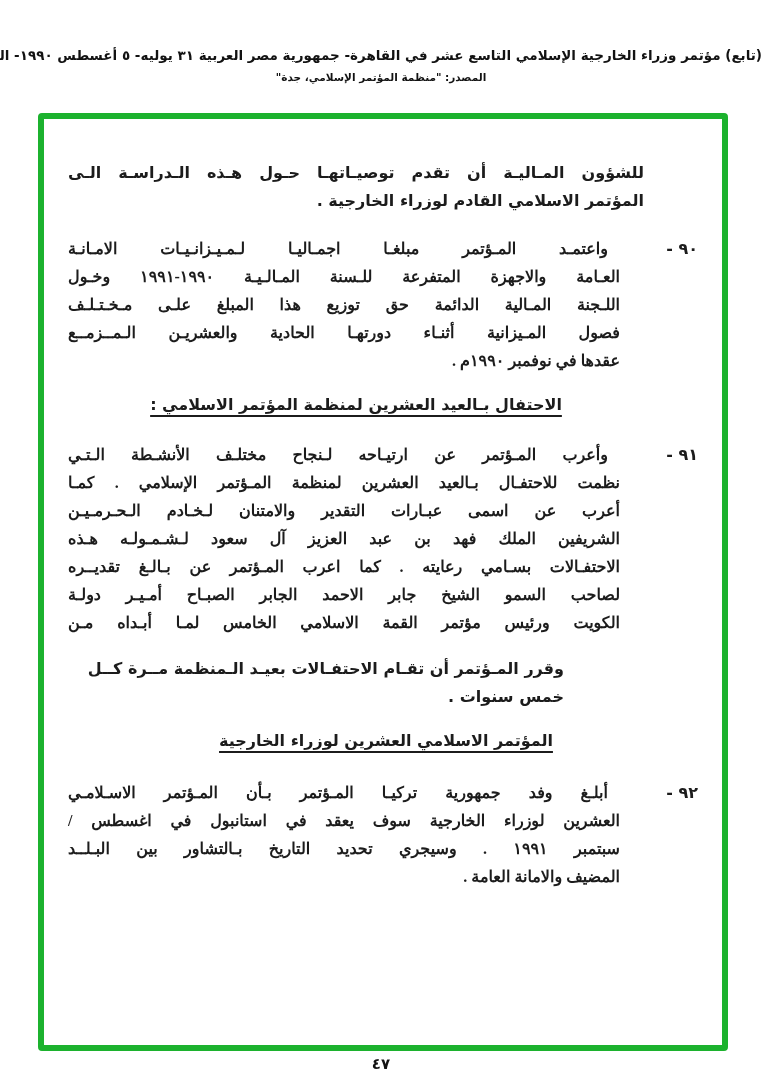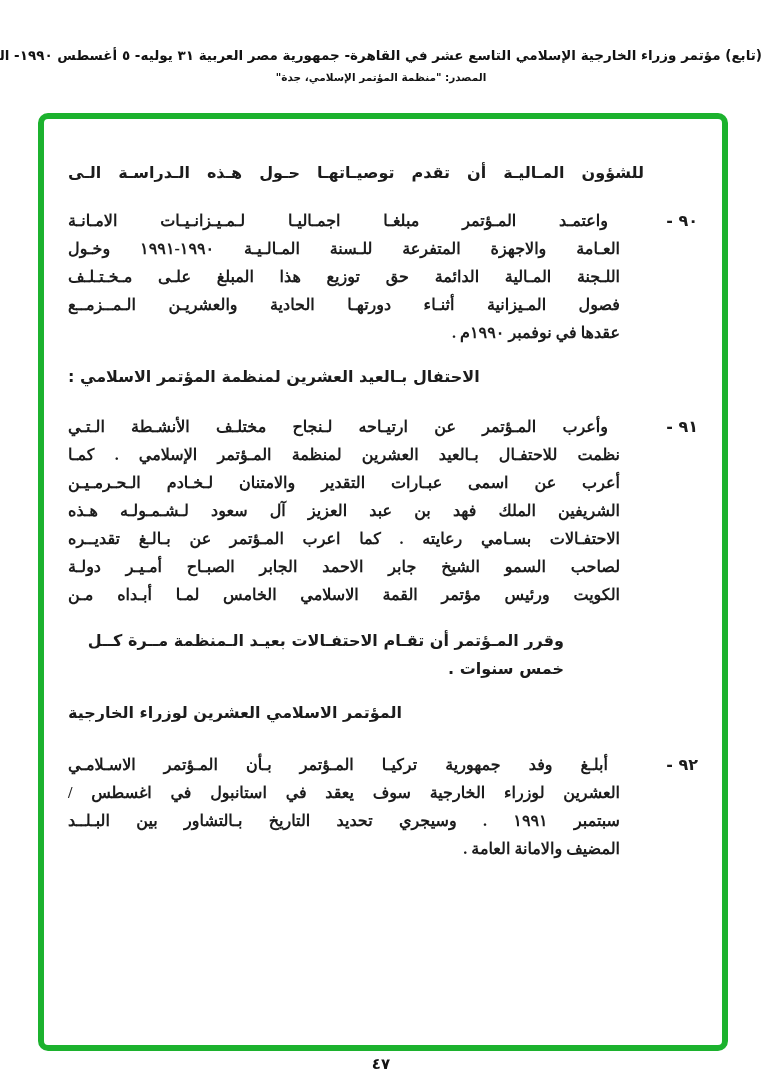--- a/index.html
+++ b/index.html
@@ -40,21 +40,21 @@
 
   
   .doc-frame {
     position: absolute;
     left: 38px;
     top: 113px;
     width: 690px;
     height: 938px;
     box-sizing: border-box;
     border: 6px solid #1cb22e;
-    border-radius: 10px;
+    border-radius: 4px;
     background: #ffffff;
     overflow: hidden;
   }
 
   
   .doc {
     position: absolute;
     top: 40px;
     right: 78px;
     left: 24px;
@@ -94,22 +94,23 @@
   .item .lines .line:first-child { padding-right: 12px; }
 
   
   .paragraph.flush .lines { padding-right: 0; }
   
   .paragraph.indented .lines { padding-right: 80px; margin-left: 43px; }
 
   
   .heading {
     line-height: 28px;
-    text-align: left;
+    text-align: center;
     white-space: nowrap;
+    text-decoration: underline;
     text-underline-offset: 5px;
     text-decoration-thickness: 1.5px;
   }
   .heading.h-wide { margin-left: 0; margin-right: -60px; }
 
   
   .page-footer {
     position: absolute;
     bottom: 8px;
     left: 0;
@@ -126,20 +127,21 @@
 <div class="page-header">
   <div class="h-line1">(تابع) مؤتمر وزراء الخارجية الإسلامي التاسع عشر في القاهرة- جمهورية مصر العربية ٣١ يوليه- ٥ أغسطس ١٩٩٠- البيان الختامي</div>
   <div class="h-line2">المصدر: "منظمة المؤتمر الإسلامي، جدة"</div>
 </div>
 
 <div class="doc-frame">
   <div class="doc">
       <div class="paragraph flush">
         <div class="lines">
           <div class="line full">للشؤون المـاليـة أن تقدم توصيـاتهـا حـول هـذه الـدراسـة الـى</div>
+          <div class="line last">المؤتمر الاسلامي القادم لوزراء الخارجية .</div>
         </div>
       </div>
       <div class="item i90">
         <div class="num">٩٠ -</div>
         <div class="lines">
           <div class="line full">واعتمـد المـؤتمر مبلغـا اجمـاليـا لـمـيـزانـيـات الامـانـة</div>
           <div class="line full">العـامة والاجهزة المتفرعة للـسنة المـالـيـة ١٩٩٠-١٩٩١ وخـول</div>
           <div class="line full">اللـجنة المـالية الدائمة حق توزيع هذا المبلغ علـى مـخـتـلـف</div>
           <div class="line full">فصول المـيزانية أثنـاء دورتهـا الحادية والعشريـن الـمــزمــع</div>
           <div class="line last">عقدها في نوفمبر ١٩٩٠م .</div>

